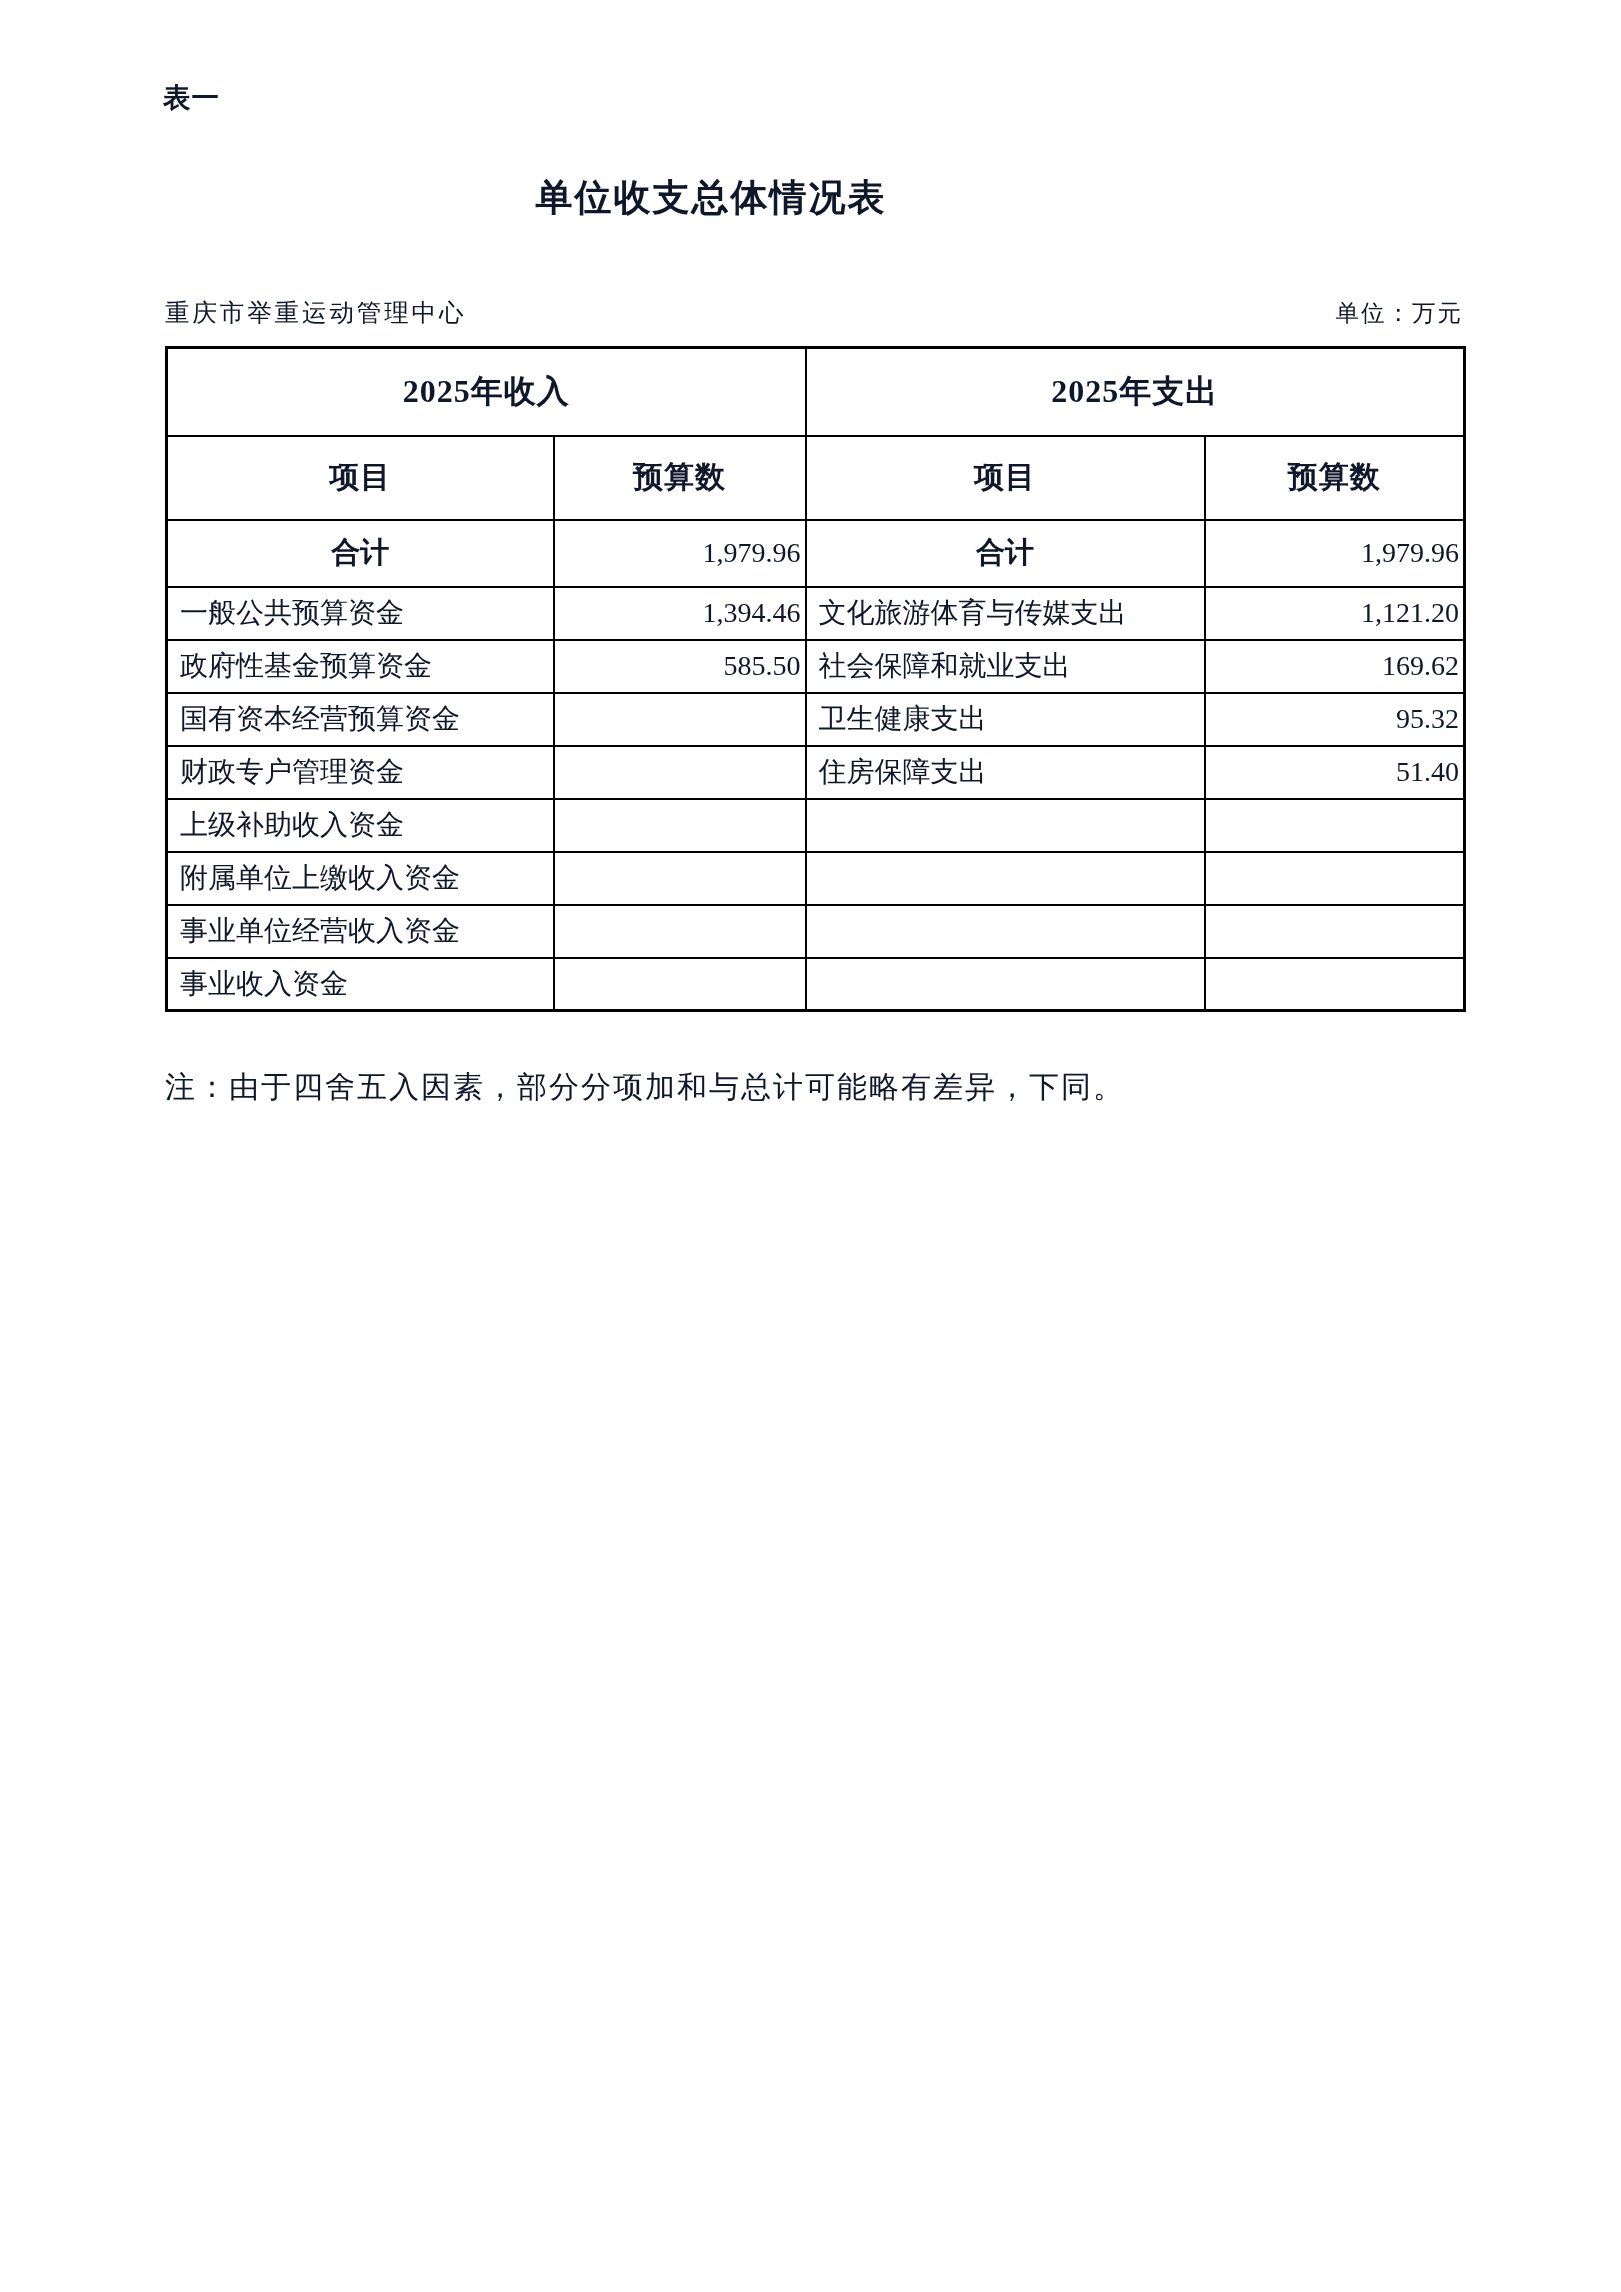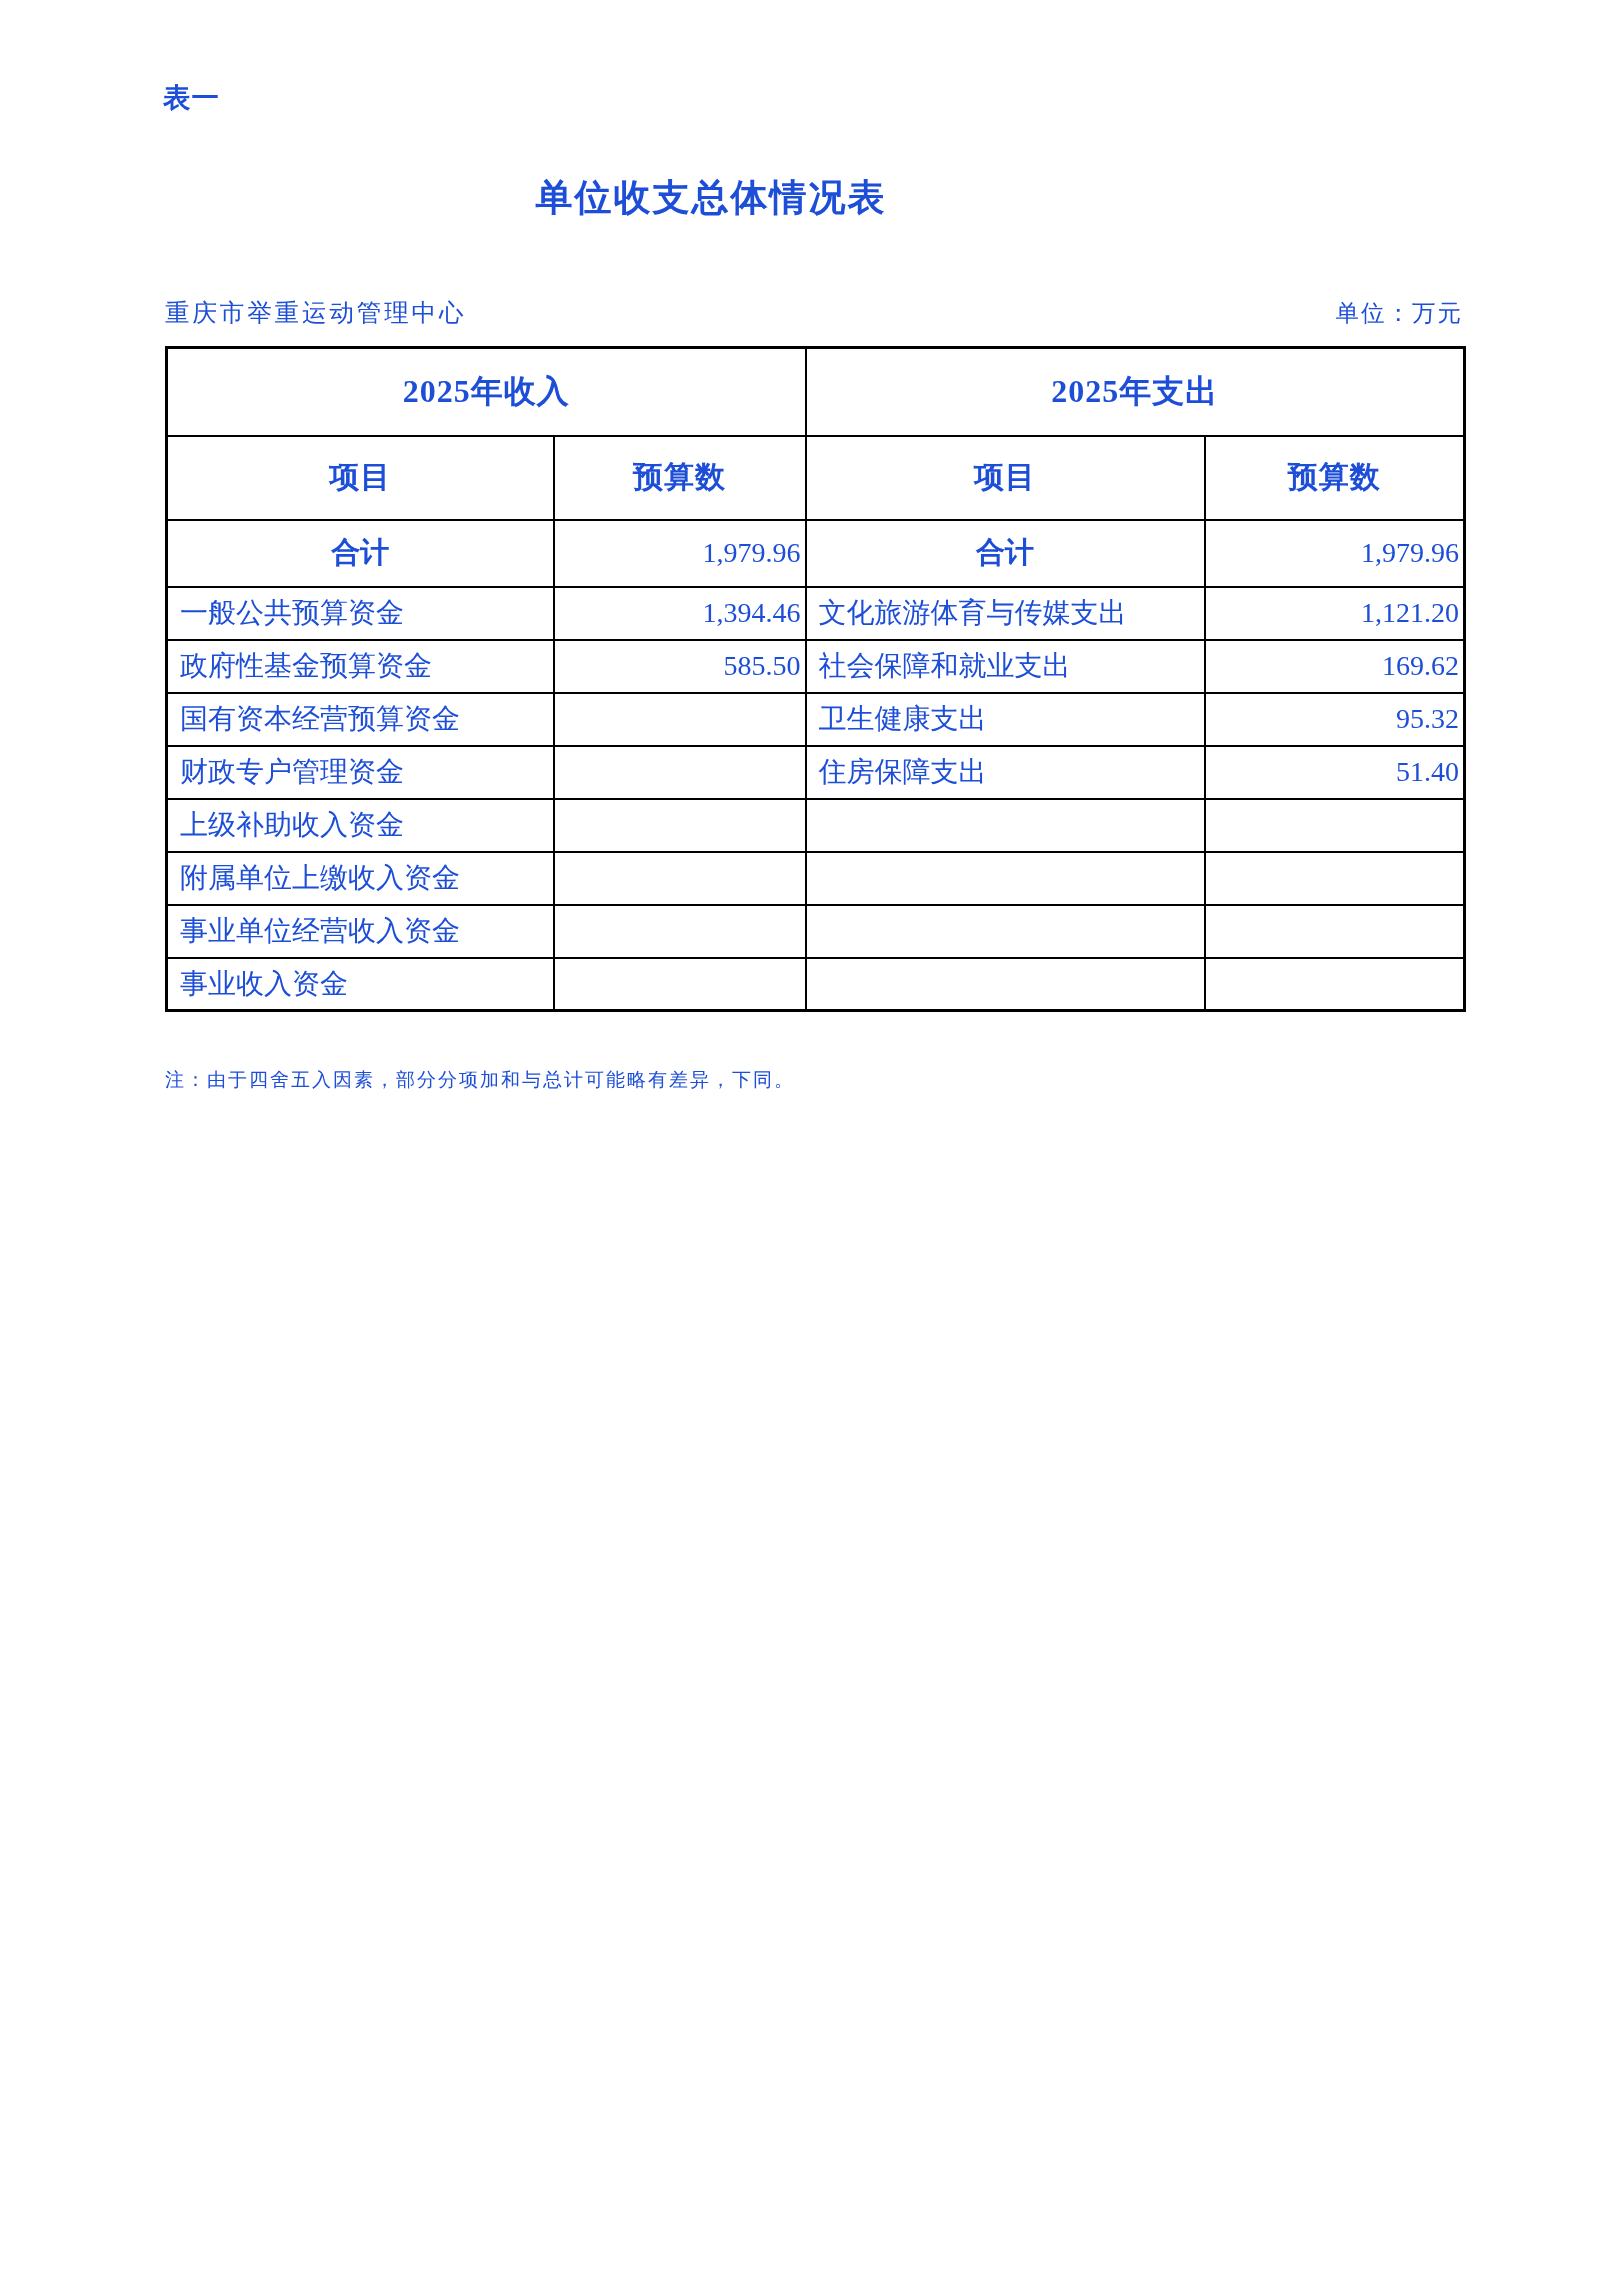--- a/index.html
+++ b/index.html
@@ -3,21 +3,21 @@
 <meta charset="utf-8">
 <style>
   * { margin: 0; padding: 0; box-sizing: border-box; }
   html, body { background: #e8e8e8; }
   .page {
     position: relative;
     width: 1621px;
     height: 2293px;
     margin: 0 auto;
     background: #ffffff;
-    color: #1d4ed8;
+    color: #0f172a;
     font-family: "Liberation Serif", serif;
     overflow: hidden;
   }
   .table-label {
     position: absolute;
     left: 163px;
     top: 80px;
     font-family: "Liberation Sans", sans-serif;
     font-weight: bold;
     font-size: 27.4px;
@@ -71,21 +71,21 @@
   .hdr1 th { font-size: 32px; font-weight: bold; text-align: center; letter-spacing: 1px; }
   .hdr2 th { font-size: 30px; font-weight: bold; text-align: center; letter-spacing: 1px; }
   .total-row .label-cell { text-align: center; font-weight: bold; font-size: 29px; padding: 0; }
   .total-row .value-cell { font-weight: normal; }
   .label-cell { text-align: left; font-size: 28px; padding-left: 12px; }
   .value-cell { text-align: right; font-size: 28px; padding-right: 3.9px; }
   .note {
     position: absolute;
     left: 165px;
     top: 1067px;
-    font-size: 19px;
+    font-size: 30px;
     letter-spacing: 2px;
   }
 </style>
 </head>
 <body>
 
 <div class="page">
 
   <div class="table-label">表一</div>
 

